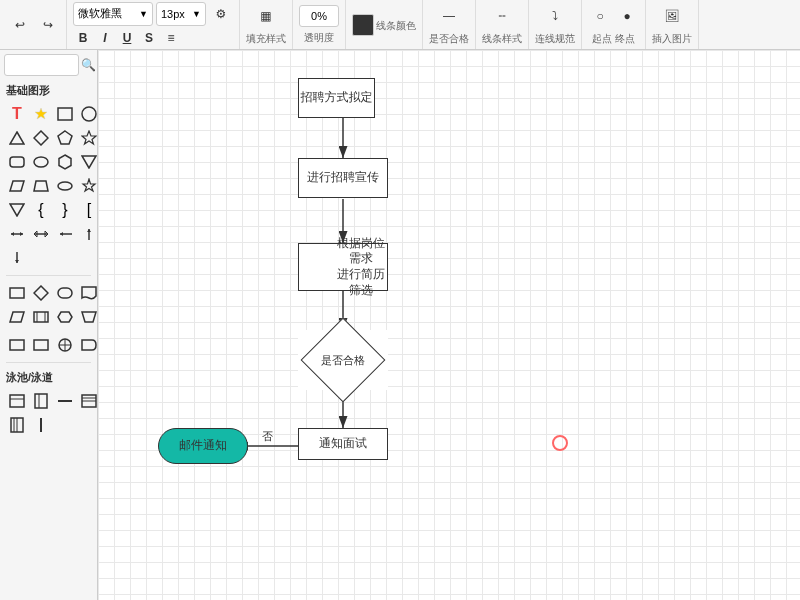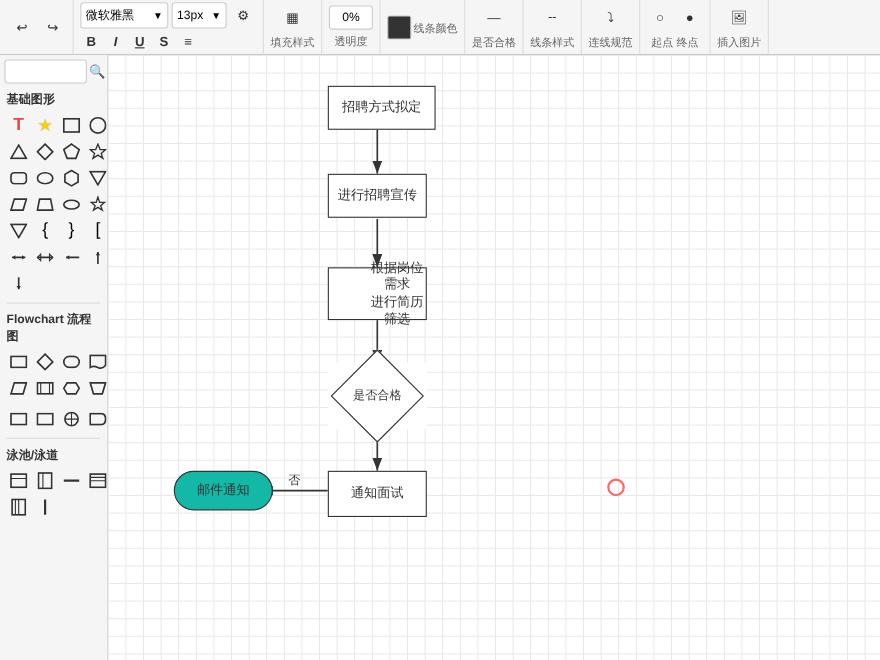--- a/index.html
+++ b/index.html
@@ -415,21 +415,20 @@
       </div>
       <div class="shape-item">
         <svg width="10" height="16" viewBox="0 0 10 16">
             <line x1="5" y1="2" x2="5" y2="13" stroke="#333" stroke-width="1.5"></line>
             <polygon points="5,13 3,10 7,10" fill="#333"></polygon>
           </svg>
       </div>
     </div>
 
     <div class="section-divider"></div>
-    <div class="shape-section-title">Flowchart 流程图</div>
     <div class="shape-grid">
       <div class="shape-item">
         <svg width="16" height="12" viewBox="0 0 16 12">
             <rect x="1" y="1" width="14" height="10" fill="none" stroke="#333" stroke-width="1.5"></rect>
           </svg>
       </div>
       <div class="shape-item">
         <svg width="16" height="16" viewBox="0 0 16 16">
             <polygon points="8,1 15,8 8,15 1,8" fill="none" stroke="#333" stroke-width="1.5"></polygon>
           </svg>
@@ -551,39 +550,39 @@
 
         <defs>
           <marker id="arrowhead" markerWidth="8" markerHeight="6" refX="8" refY="3" orient="auto">
             <polygon points="0 0, 8 3, 0 6" fill="#333"></polygon>
           </marker>
         </defs>
 
         <text x="164" y="390" font-size="11" fill="#333" font-family="Microsoft YaHei, Arial">否</text>
       </svg>
 
-      <div class="flow-shape rect-shape" style="left:200px;top:28px;width:98px;height:40px;">
+      <div class="flow-shape rect-shape" style="left:200px;top:28px;width:77px;height:40px;">
         <span>招聘方式拟定</span>
       </div>
 
       <div class="flow-shape rect-shape" style="left:200px;top:108px;width:90px;height:40px;">
         <span>进行招聘宣传</span>
       </div>
 
       <div class="flow-shape rect-shape" style="left:200px;top:193px;width:90px;height:48px;padding-left:36px;">
         <span style="white-space:pre-line;">根据岗位需求
 进行简历筛选</span>
       </div>
 
       <div class="flow-shape diamond-shape" style="left:200px;top:280px;width:90px;height:60px;">
         <div class="diamond-inner"></div>
         <span class="diamond-text">是否合格</span>
       </div>
 
-      <div class="flow-shape rect-shape" style="left:200px;top:378px;width:90px;height:42px;text-align:right;">
+      <div class="flow-shape rect-shape" style="left:200px;top:378px;width:90px;height:32px;text-align:right;">
         <span>通知面试</span>
       </div>
 
       <div class="flow-shape rounded-rect" style="left:60px;top:378px;width:90px;height:36px;">
         <span>邮件通知</span>
       </div>
 
       <div class="cursor-dot" style="left:454px;top:385px;"></div>
     </div>
   </div>

